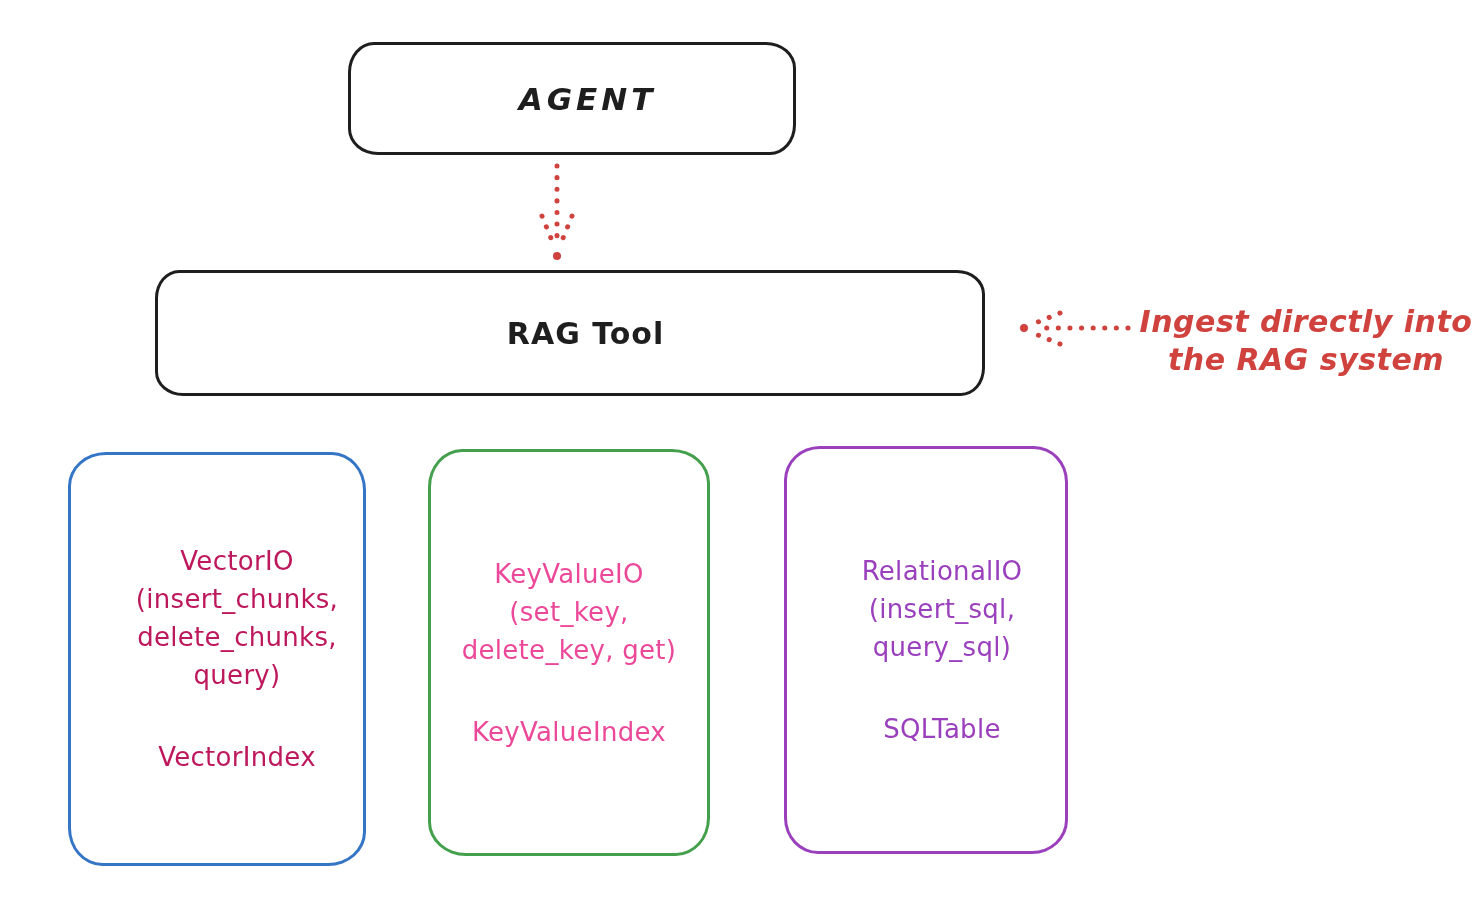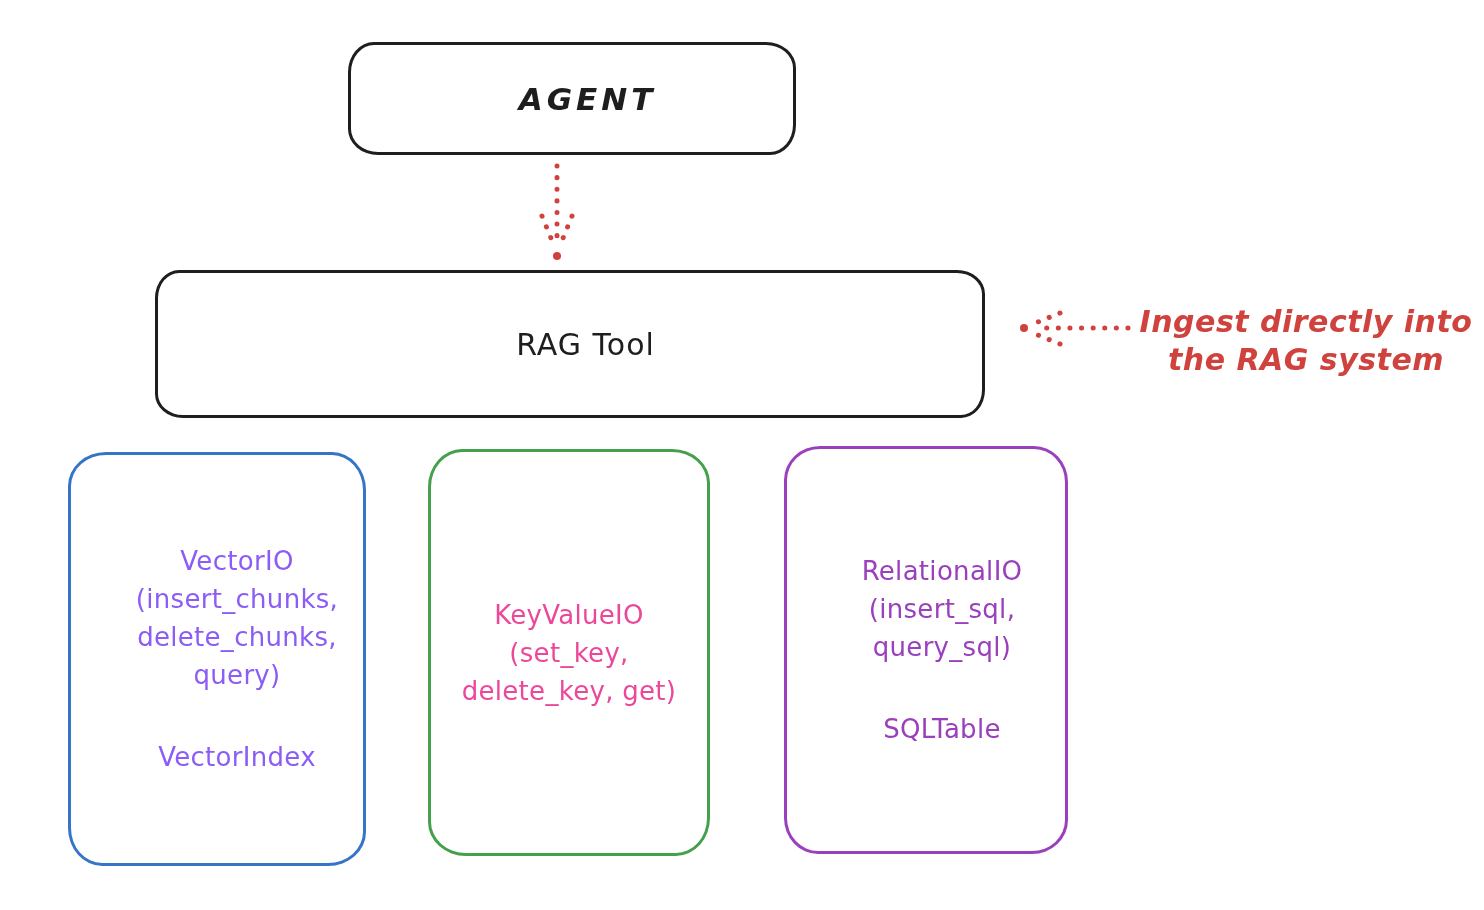--- a/index.html
+++ b/index.html
@@ -31,25 +31,25 @@
     width: 448px; height: 113px;
     border: 3.5px solid #1e1e1e;
     border-radius: 26px 30px 26px 30px / 30px 26px 30px 26px;
     font-size: 31px;
     font-weight: 600;
     letter-spacing: 4px;
     font-style: italic;
   }
   .rag-box {
     left: 155px; top: 270px;
-    width: 830px; height: 148px;
+    width: 830px; height: 126px;
     border: 3.5px solid #1e1e1e;
     border-radius: 24px 28px 24px 28px / 28px 24px 28px 24px;
     font-size: 30px;
-    font-weight: 400;
+    font-weight: 700;
     letter-spacing: 1px;
   }
 
   .col-box {
     position: absolute;
     box-sizing: border-box;
     background: #ffffff;
     border: 3px solid;
     display: flex;
     flex-direction: column;
@@ -111,32 +111,33 @@
     <line x1="44" y1="9" x2="12" y2="22" style="stroke: rgb(208, 66, 62);"></line>
     <line x1="44" y1="40" x2="12" y2="27" style="stroke: rgb(208, 66, 62);"></line>
     <circle cx="8" cy="24" r="4" style="fill: rgb(208, 66, 62);"></circle>
   </svg>
 
   <div class="annotation" style="color: rgb(208, 66, 62); margin-top: 25px;">
     <div>Ingest directly into</div>
     <div>the RAG system</div>
   </div>
 
-  <div class="col-box col-vector" style="border-color: rgb(53, 117, 198); color: #8b5cf6; padding-left: 40px;">
+  <div class="col-box col-vector" style="border-color: rgb(53, 117, 198); color: #be185d; padding-left: 40px;">
     <div>VectorIO</div>
     <div>(insert_chunks,</div>
     <div>delete_chunks,</div>
     <div>query)</div>
     <div class="index-label">VectorIndex</div>
   </div>
 
   <div class="col-box col-keyvalue" style="border-color: rgb(68, 160, 76); color: #ec4899;">
     <div>KeyValueIO</div>
     <div>(set_key,</div>
     <div>delete_key, get)</div>
+    <div class="index-label">KeyValueIndex</div>
   </div>
 
   <div class="col-box col-relational" style="border-color: rgb(155, 64, 189); color: rgb(155, 64, 189);">
     <div>RelationalIO</div>
     <div>(insert_sql,</div>
     <div>query_sql)</div>
     <div class="index-label">SQLTable</div>
   </div>
 
 </div>

